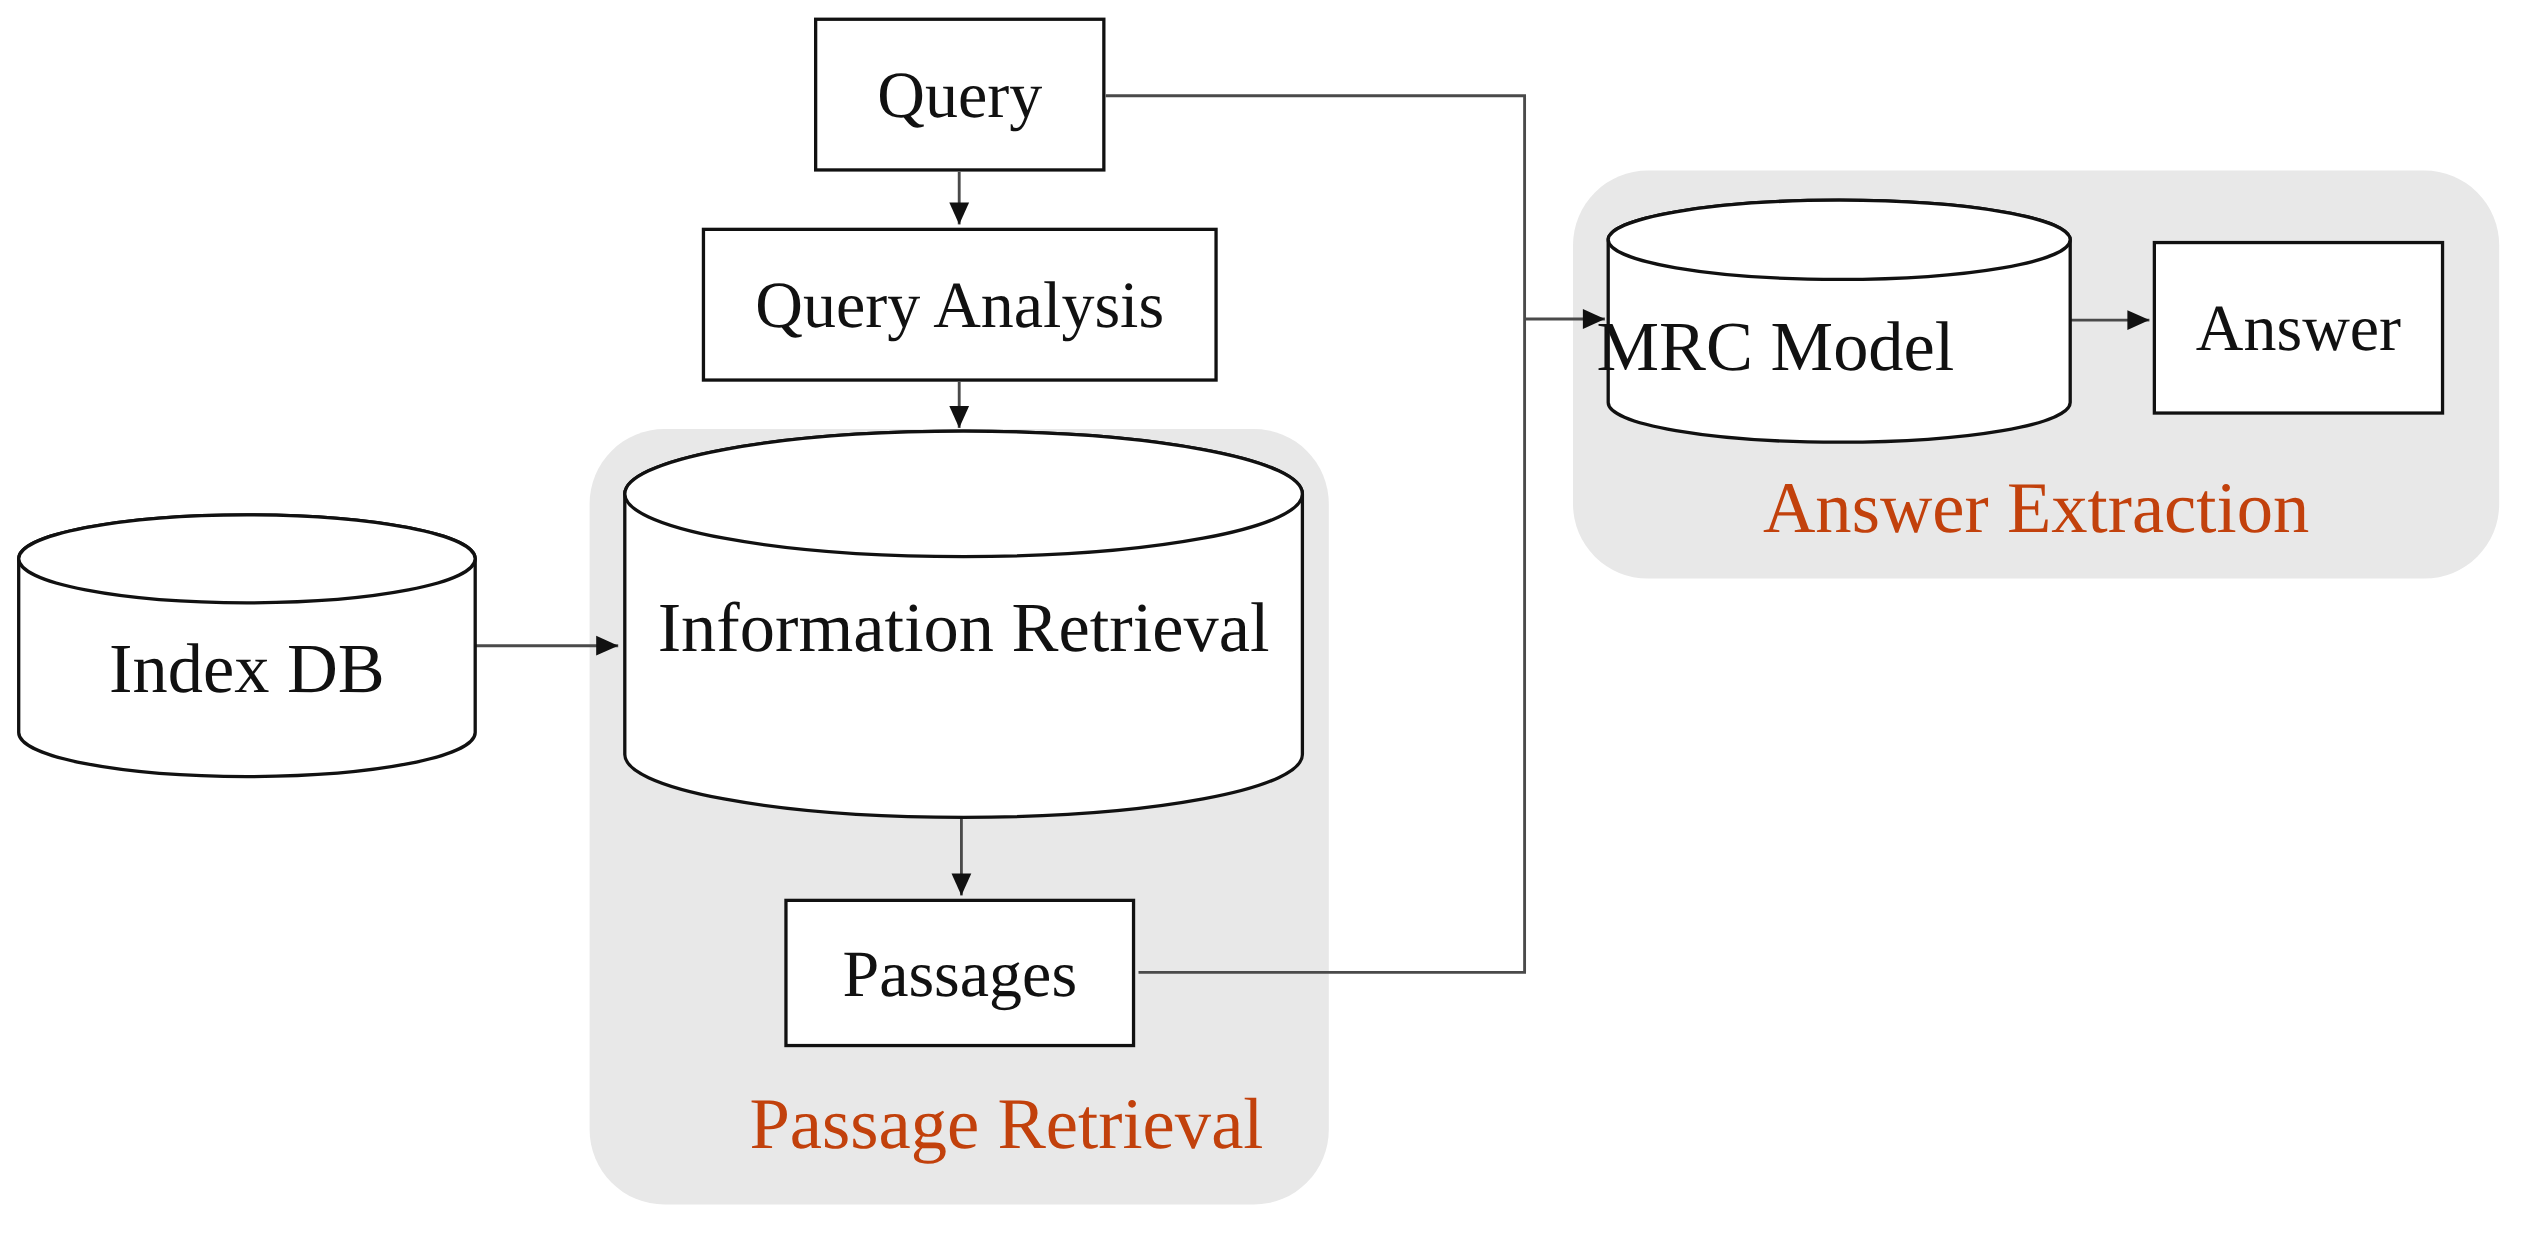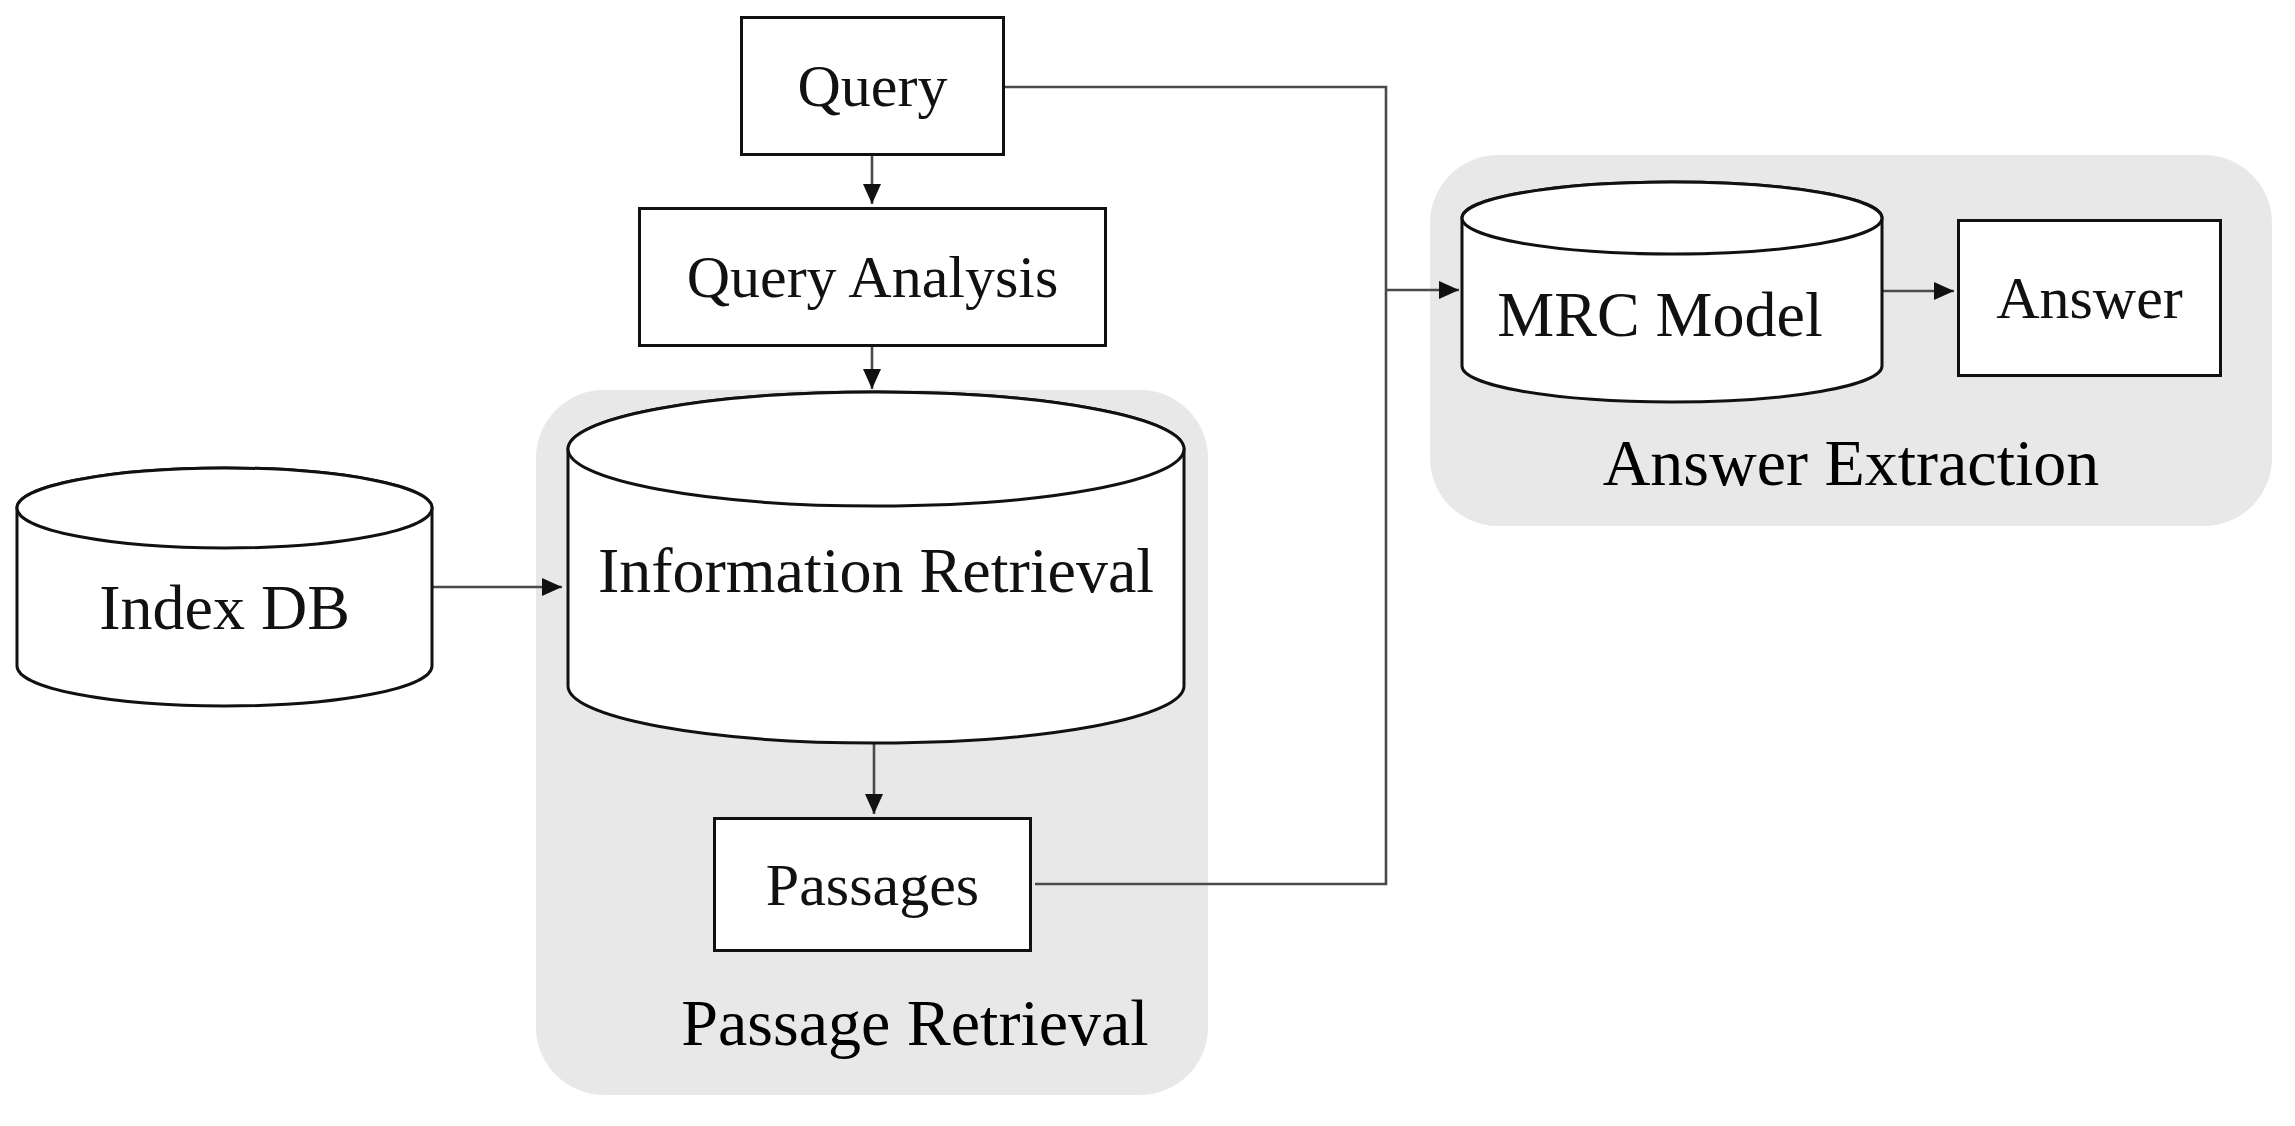--- a/index.html
+++ b/index.html
@@ -22,21 +22,21 @@
     display:flex;align-items:center;justify-content:center;
     font-size:60px;line-height:1;white-space:nowrap;
   }
   .cyl-label{
     position:absolute;z-index:3;text-align:center;white-space:nowrap;
     font-size:64px;line-height:72px;
   }
   .cyl-label.small{font-size:64px;line-height:66px;}
   .group-label{
     position:absolute;z-index:3;text-align:center;white-space:nowrap;
-    font-size:66px;line-height:66px;color:#000000;
+    font-size:66px;line-height:66px;color:#c2410c;
   }
   .connector{stroke:var(--connector);stroke-width:2.6;fill:none;}
   .shape{fill:var(--node-fill);stroke:var(--node-border);stroke-width:3;}
   .ah{fill:var(--arrow);stroke:none;}
 </style>
 </head>
 <body>
 
 <div class="canvas">
 
@@ -97,21 +97,21 @@
   </div>
 
   <div class="cyl-label small" style="left:17px;top:575px;width:415px;">
     <span>Index DB</span>
   </div>
 
   <div class="cyl-label" style="left:568px;top:535px;width:616px;">
     <div>Information Retrieval</div>
   </div>
 
-  <div class="cyl-label" style="left:1436px;top:282px;width:448px;line-height:66px;">
+  <div class="cyl-label" style="left:1390px;top:282px;width:448px;line-height:66px;">
     <span>MRC Model</span>
   </div>
 
   <div class="group-label" style="left:536px;top:990px;width:672px;padding-left:43px;">
     <span>Passage Retrieval</span>
   </div>
 
   <div class="group-label" style="left:1430px;top:430px;width:842px;">
     <span>Answer Extraction</span>
   </div>

